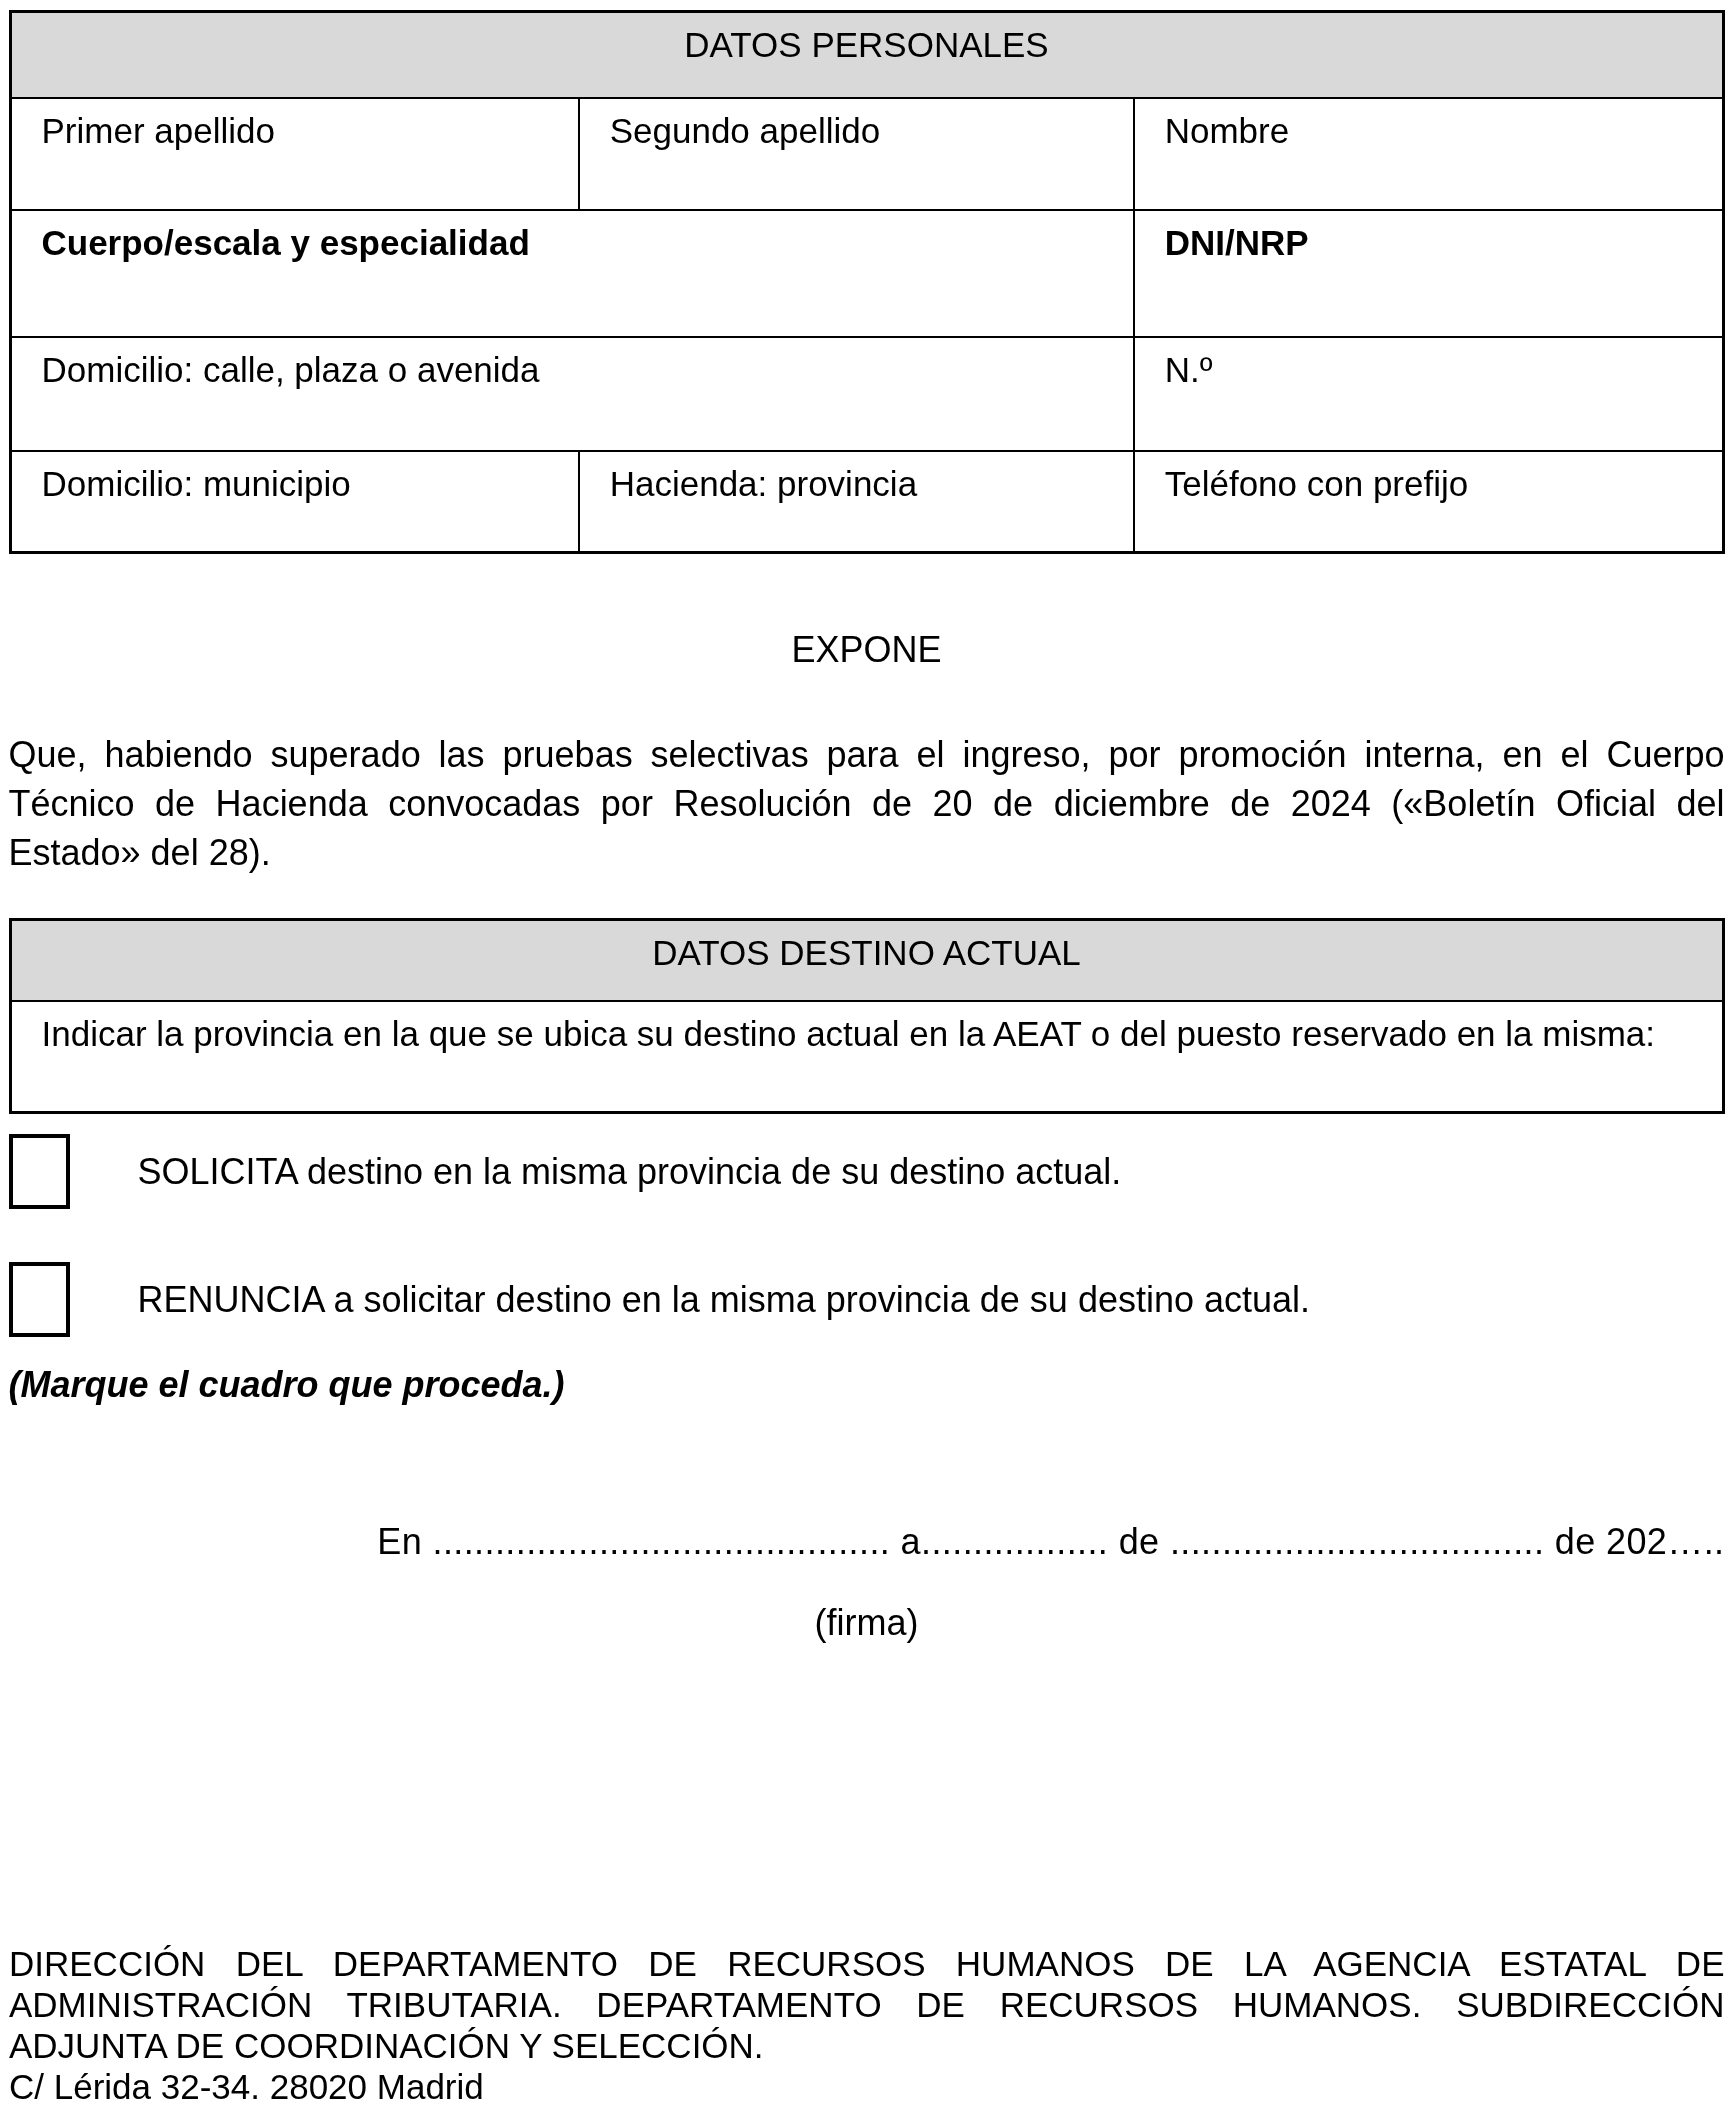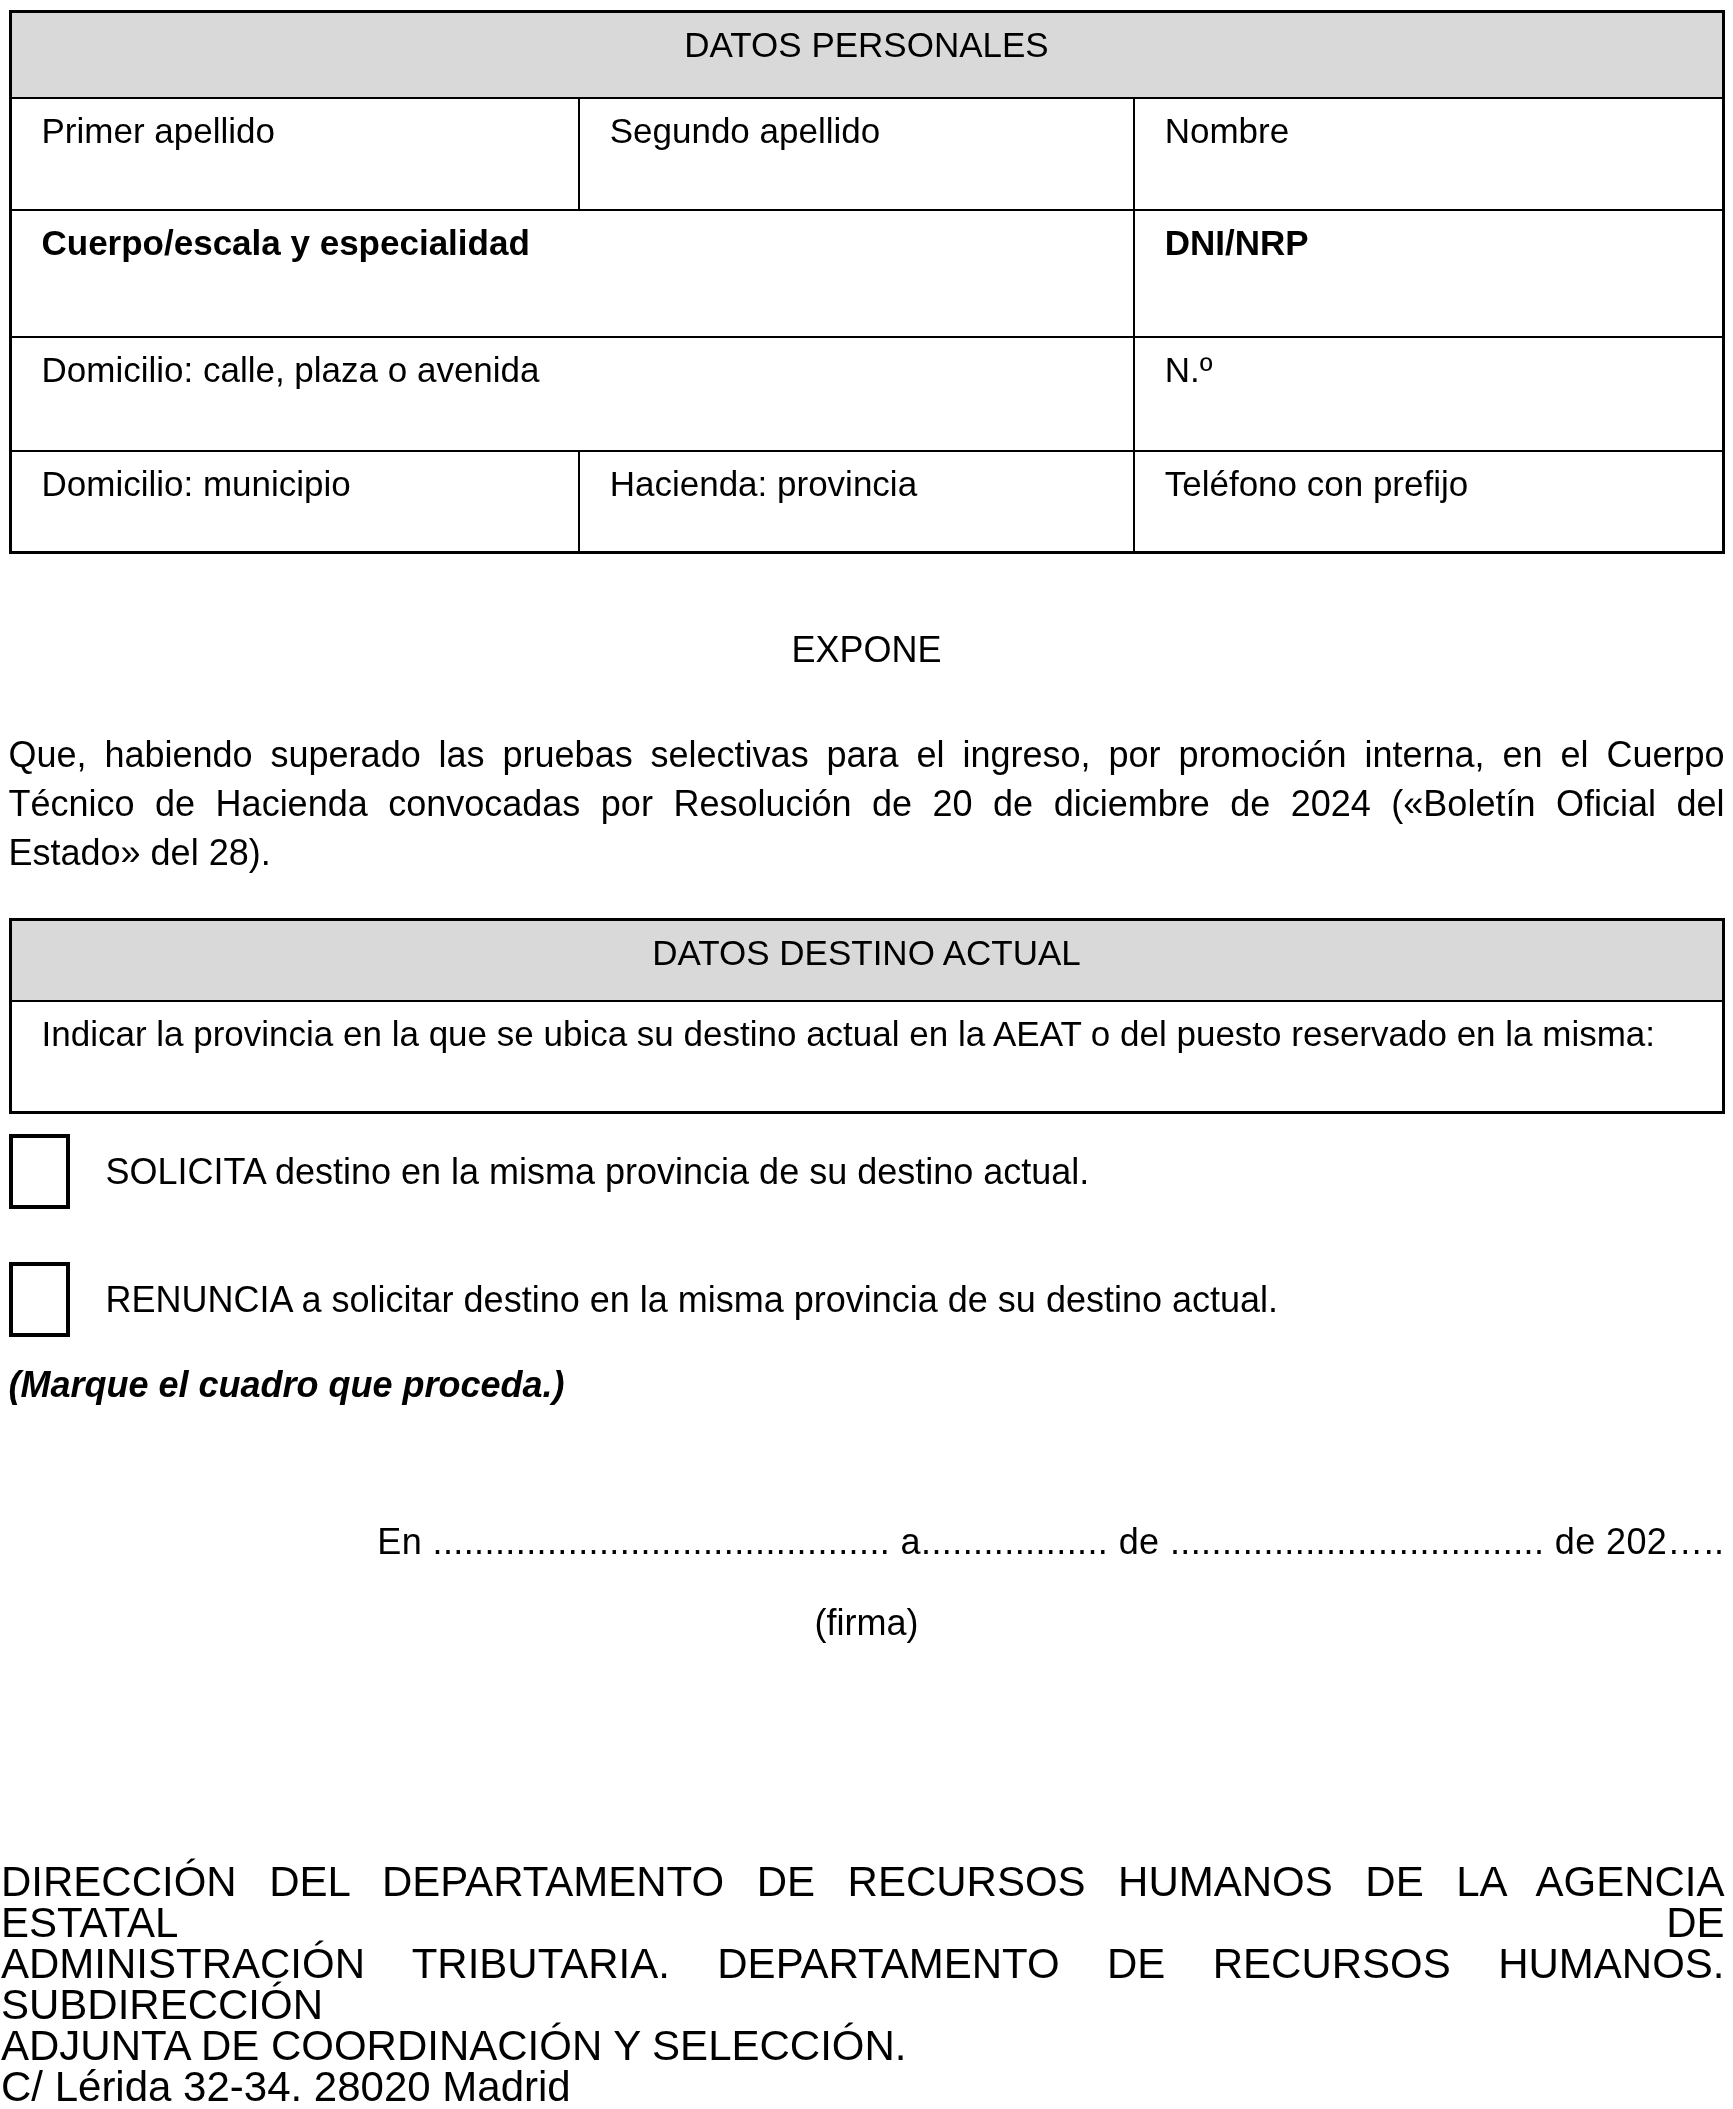--- a/index.html
+++ b/index.html
@@ -83,21 +83,21 @@
   .option-row.first { margin-top: 20.3px; }
   .option-row.second { margin-top: 53px; }
   .checkbox {
     flex: 0 0 auto;
     width: 61px;
     height: 75px;
     border: 4.2px solid #000000;
     background: #ffffff;
   }
   .option-label {
-    margin-left: 36px;
+    margin-left: 68px;
     font-size: 36px;
     line-height: 42px;
   }
 
   .note {
     margin-top: 27px;
     font-style: italic;
     font-size: 36px;
     line-height: 42px;
     font-weight: bold;
@@ -116,24 +116,24 @@
   .firma {
     margin-top: 37px;
     text-align: center;
     font-size: 36px;
     line-height: 42px;
   }
 
   
   .footer {
     position: absolute;
-    left: 1px;
+    left: 9px;
     right: 8.5px;
     bottom: 3.4px;
-    font-size: 42px;
+    font-size: 35px;
   }
   .footer .jline, .footer .jline-last { line-height: 41px; }
 </style>
 </head>
 <body>
 
 <div class="page">
 
   <table class="formtable">
     <colgroup>

